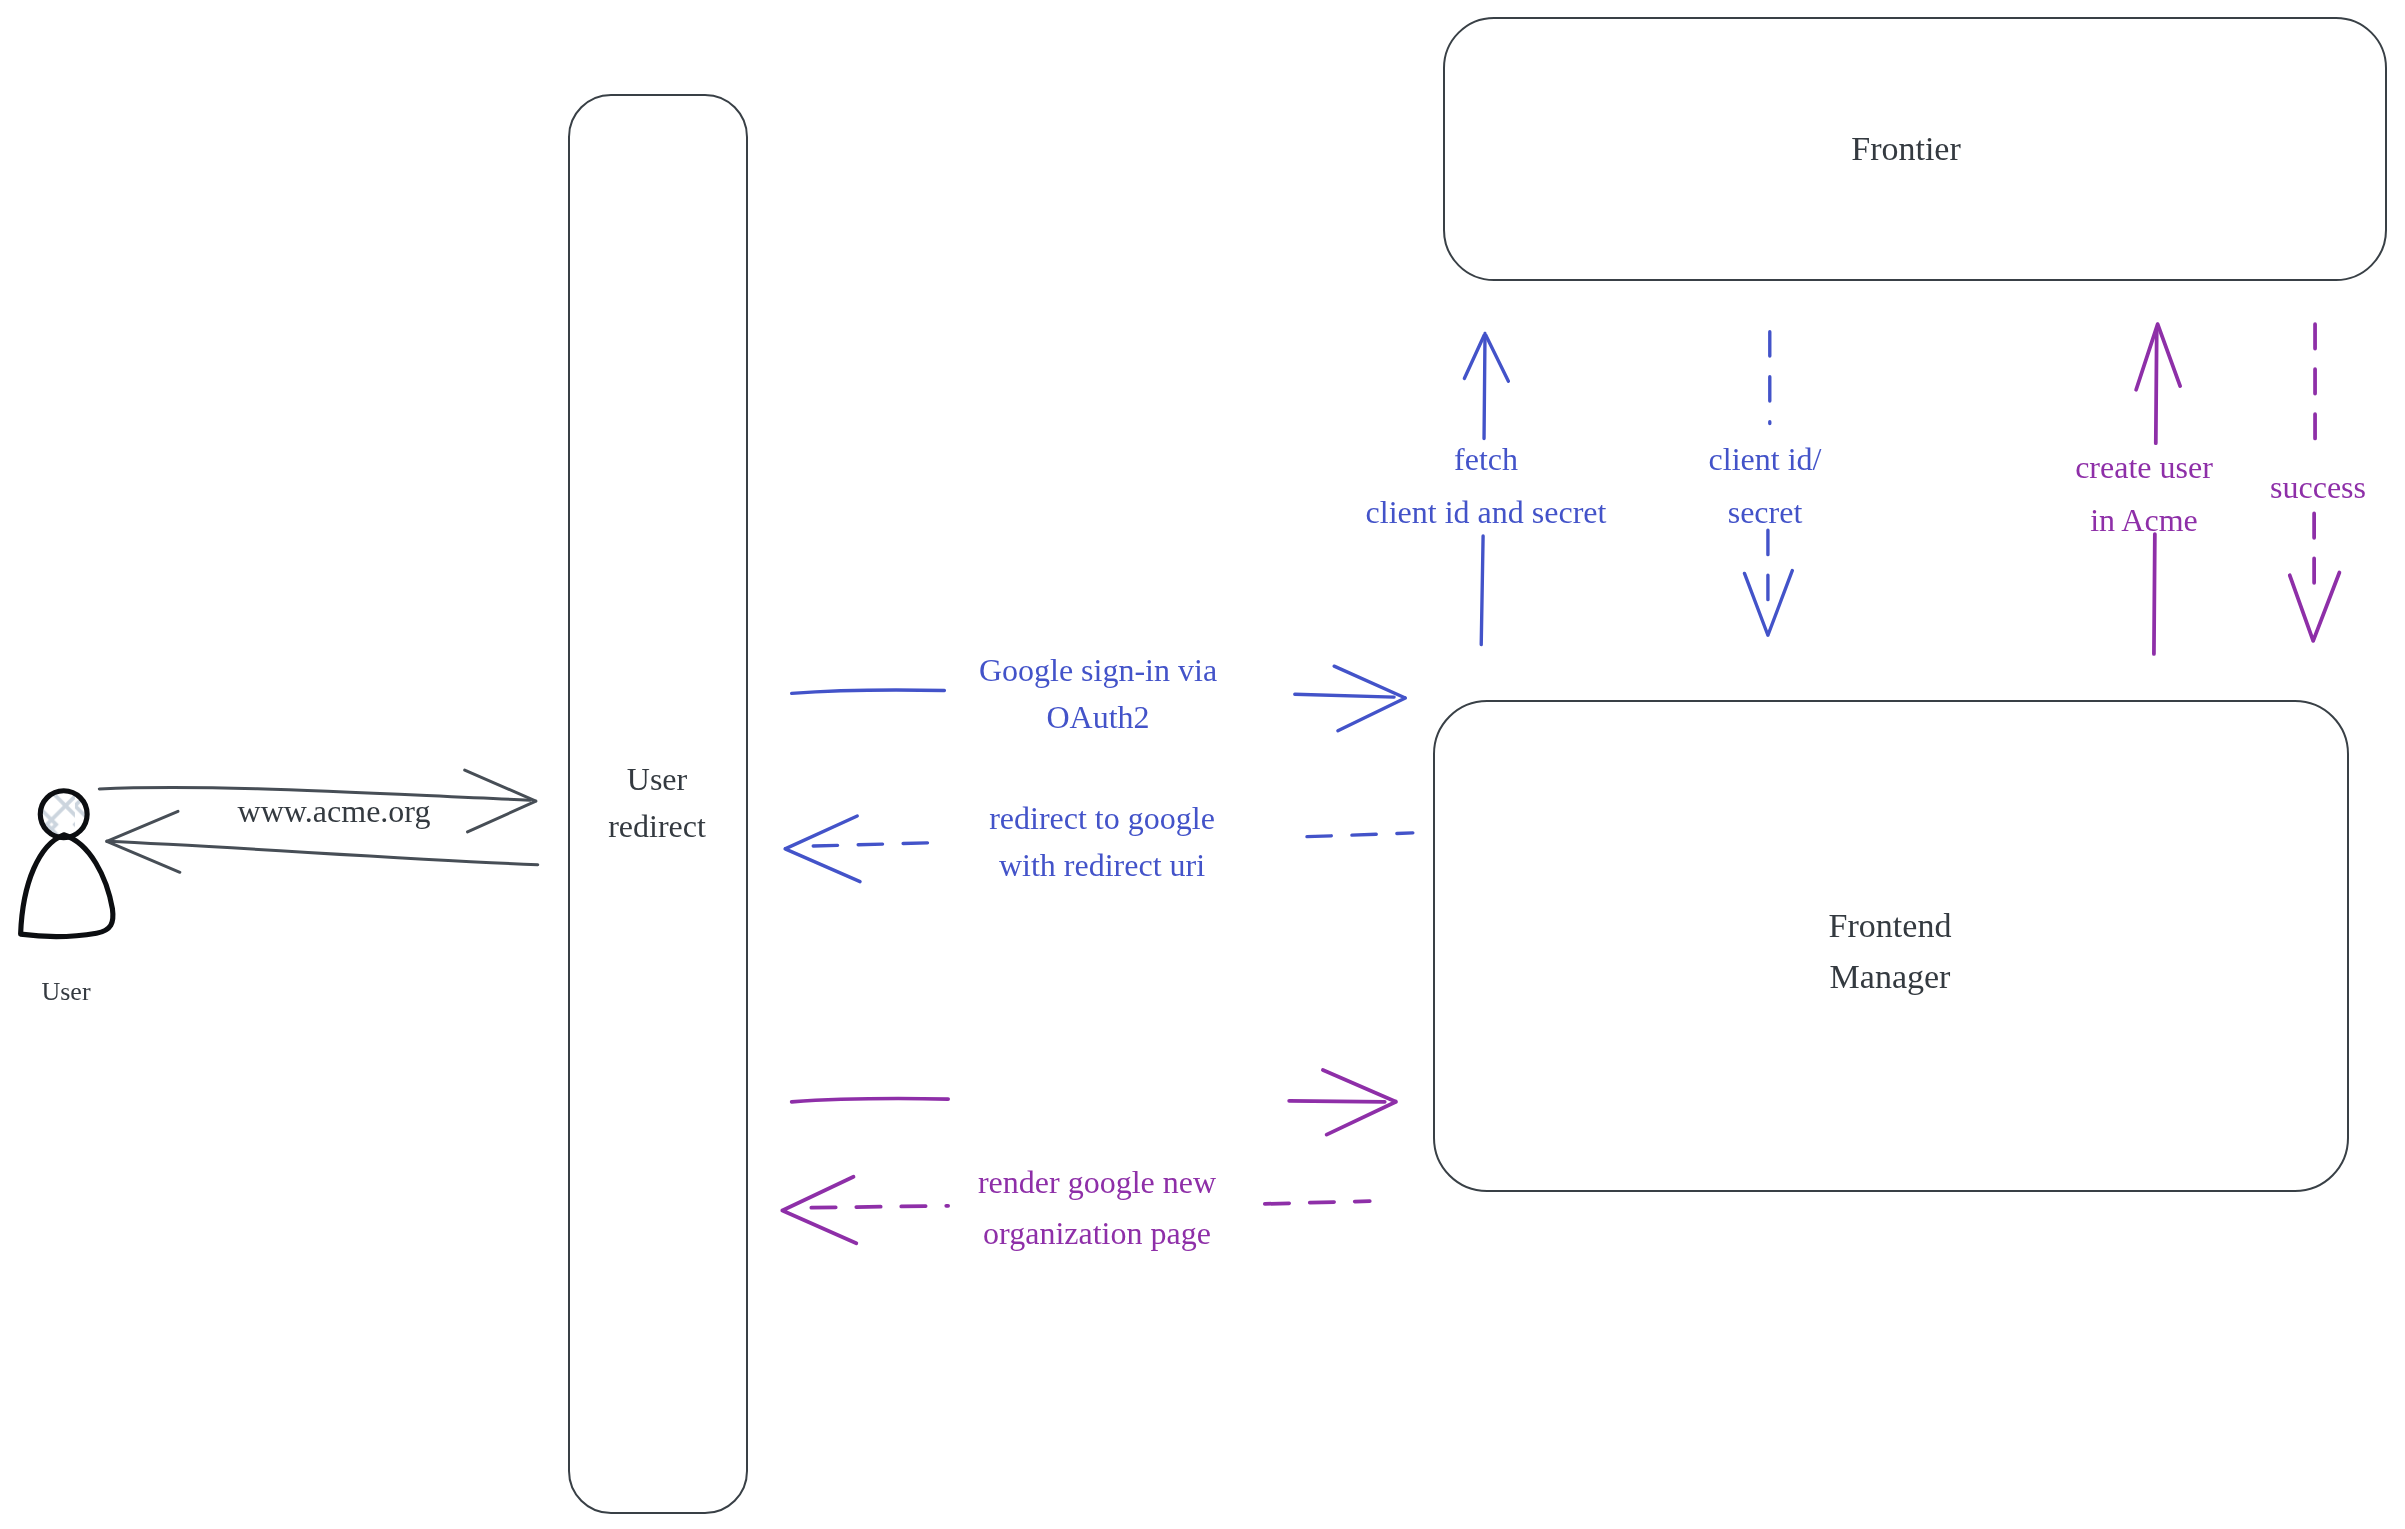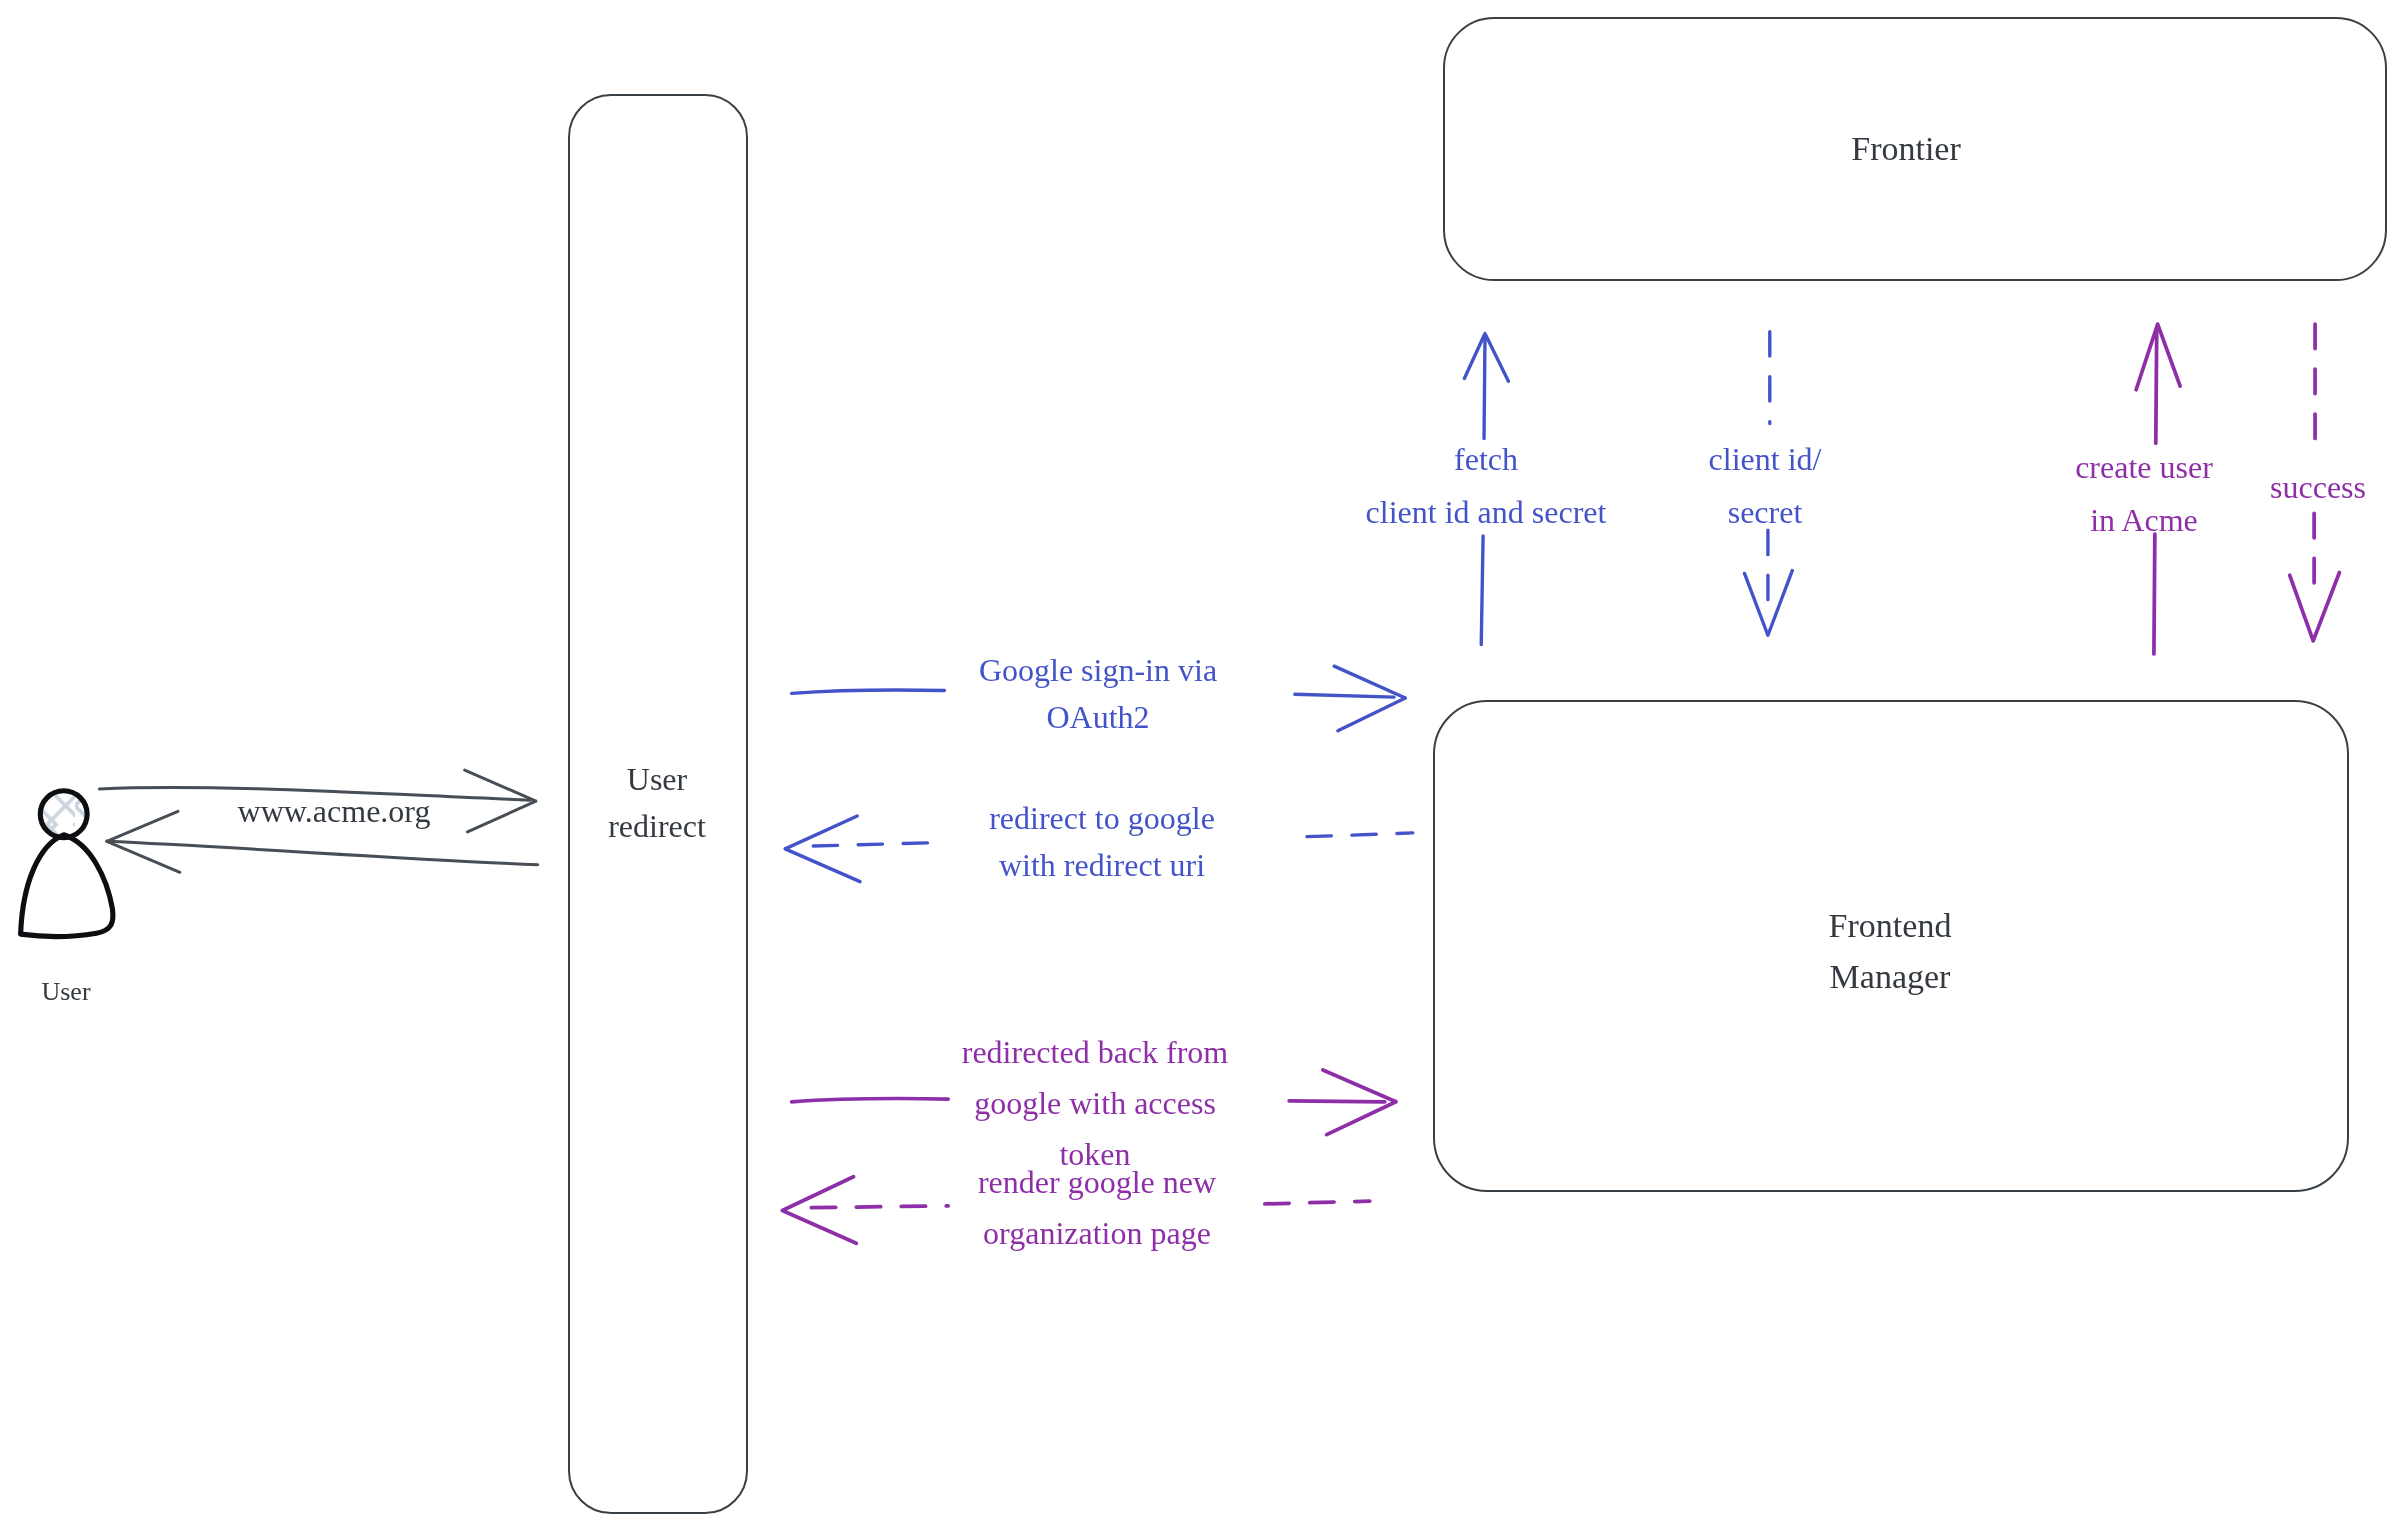--- a/index.html
+++ b/index.html
@@ -163,25 +163,20 @@
   <div class="lbl t-blue" id="lbl-google">
     <span>Google sign-in via</span>
     <span>OAuth2</span>
   </div>
 
   <div class="lbl t-blue" id="lbl-redirect">
     <span>redirect to google</span>
     <span>with redirect uri</span>
   </div>
 
-  <div class="lbl t-purple" id="lbl-redirback">
-    <span>redirected back from</span>
-    <span>google with access</span>
-    <span>token</span>
-  </div>
 
   <div class="lbl t-purple" id="lbl-render">
     <span>render google new</span>
     <span>organization page</span>
   </div>
 
   <div class="lbl t-blue" id="lbl-fetch">
     <span>fetch</span>
     <span>client id and secret</span>
   </div>

